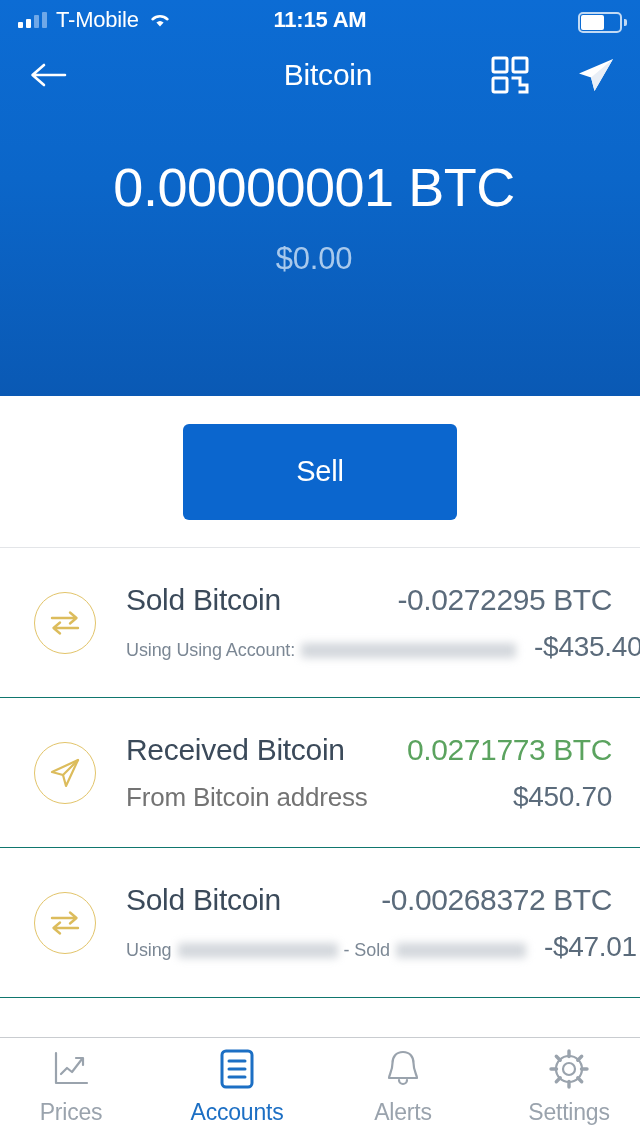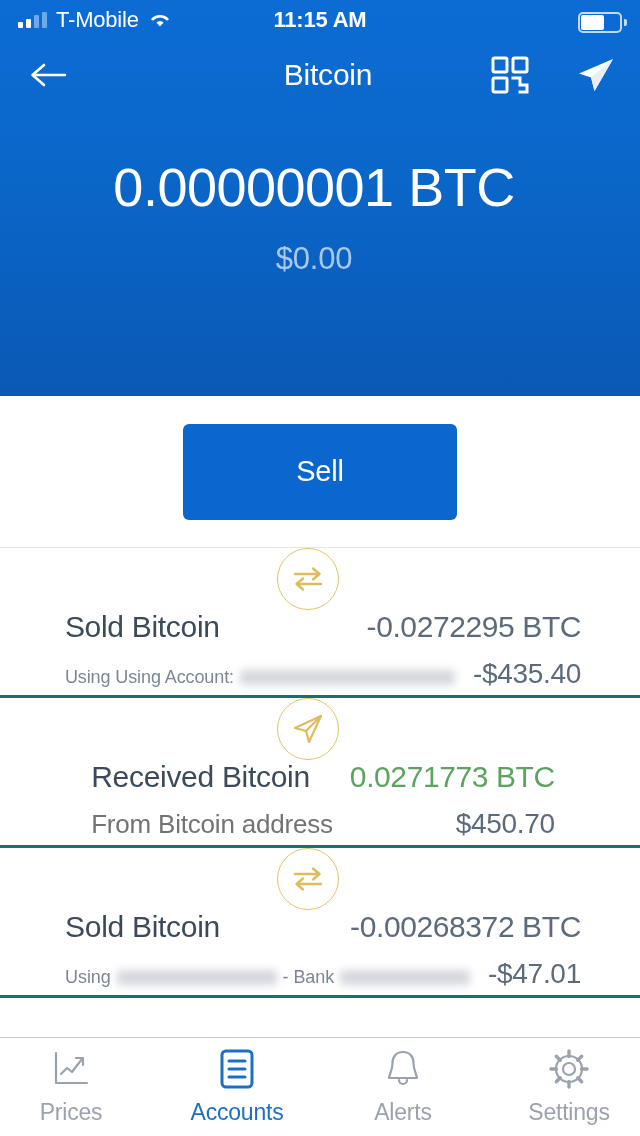--- a/index.html
+++ b/index.html
@@ -96,22 +96,21 @@
     display:flex; align-items:center; justify-content:center;
     cursor:pointer;
   }
 
   
   .tx-list { flex:1 1 auto; background:#ffffff; overflow:hidden; }
   .tx-row {
     display:flex; align-items:center;
     height:150px;
     padding:0 28px 0 34px;
-    border-bottom:3px solid #0f766e;
-    flex-direction:column;
+    border-bottom:1px solid #0f766e;
   }
   .tx-icon {
     flex:0 0 62px; width:62px; height:62px;
     border:1.5px solid #e2c46a; border-radius:50%;
     display:flex; align-items:center; justify-content:center;
     margin-right:30px;
   }
   .tx-body { flex:1 1 auto; min-width:0; }
   .tx-line {
     display:flex; align-items:baseline; justify-content:space-between; gap:12px;
@@ -266,21 +265,21 @@
         </div>
         <div class="tx-body">
           <div class="tx-line top">
             <span class="tx-title">Sold Bitcoin</span>
             <span class="tx-amount">-0.00268372 BTC</span>
           </div>
           <div class="tx-line">
             <span class="tx-sub">
               <span>Using</span>
               <span class="redact" style="width: 160px;"></span>
-              <span>- Bank</span>
+              <span>- Sold</span>
               <span class="redact" style="width: 130px;"></span>
             </span>
             <span class="tx-fiat">-$47.01</span>
           </div>
         </div>
       </div>
     </div>
 
   <div class="spacer-line"></div>
 

